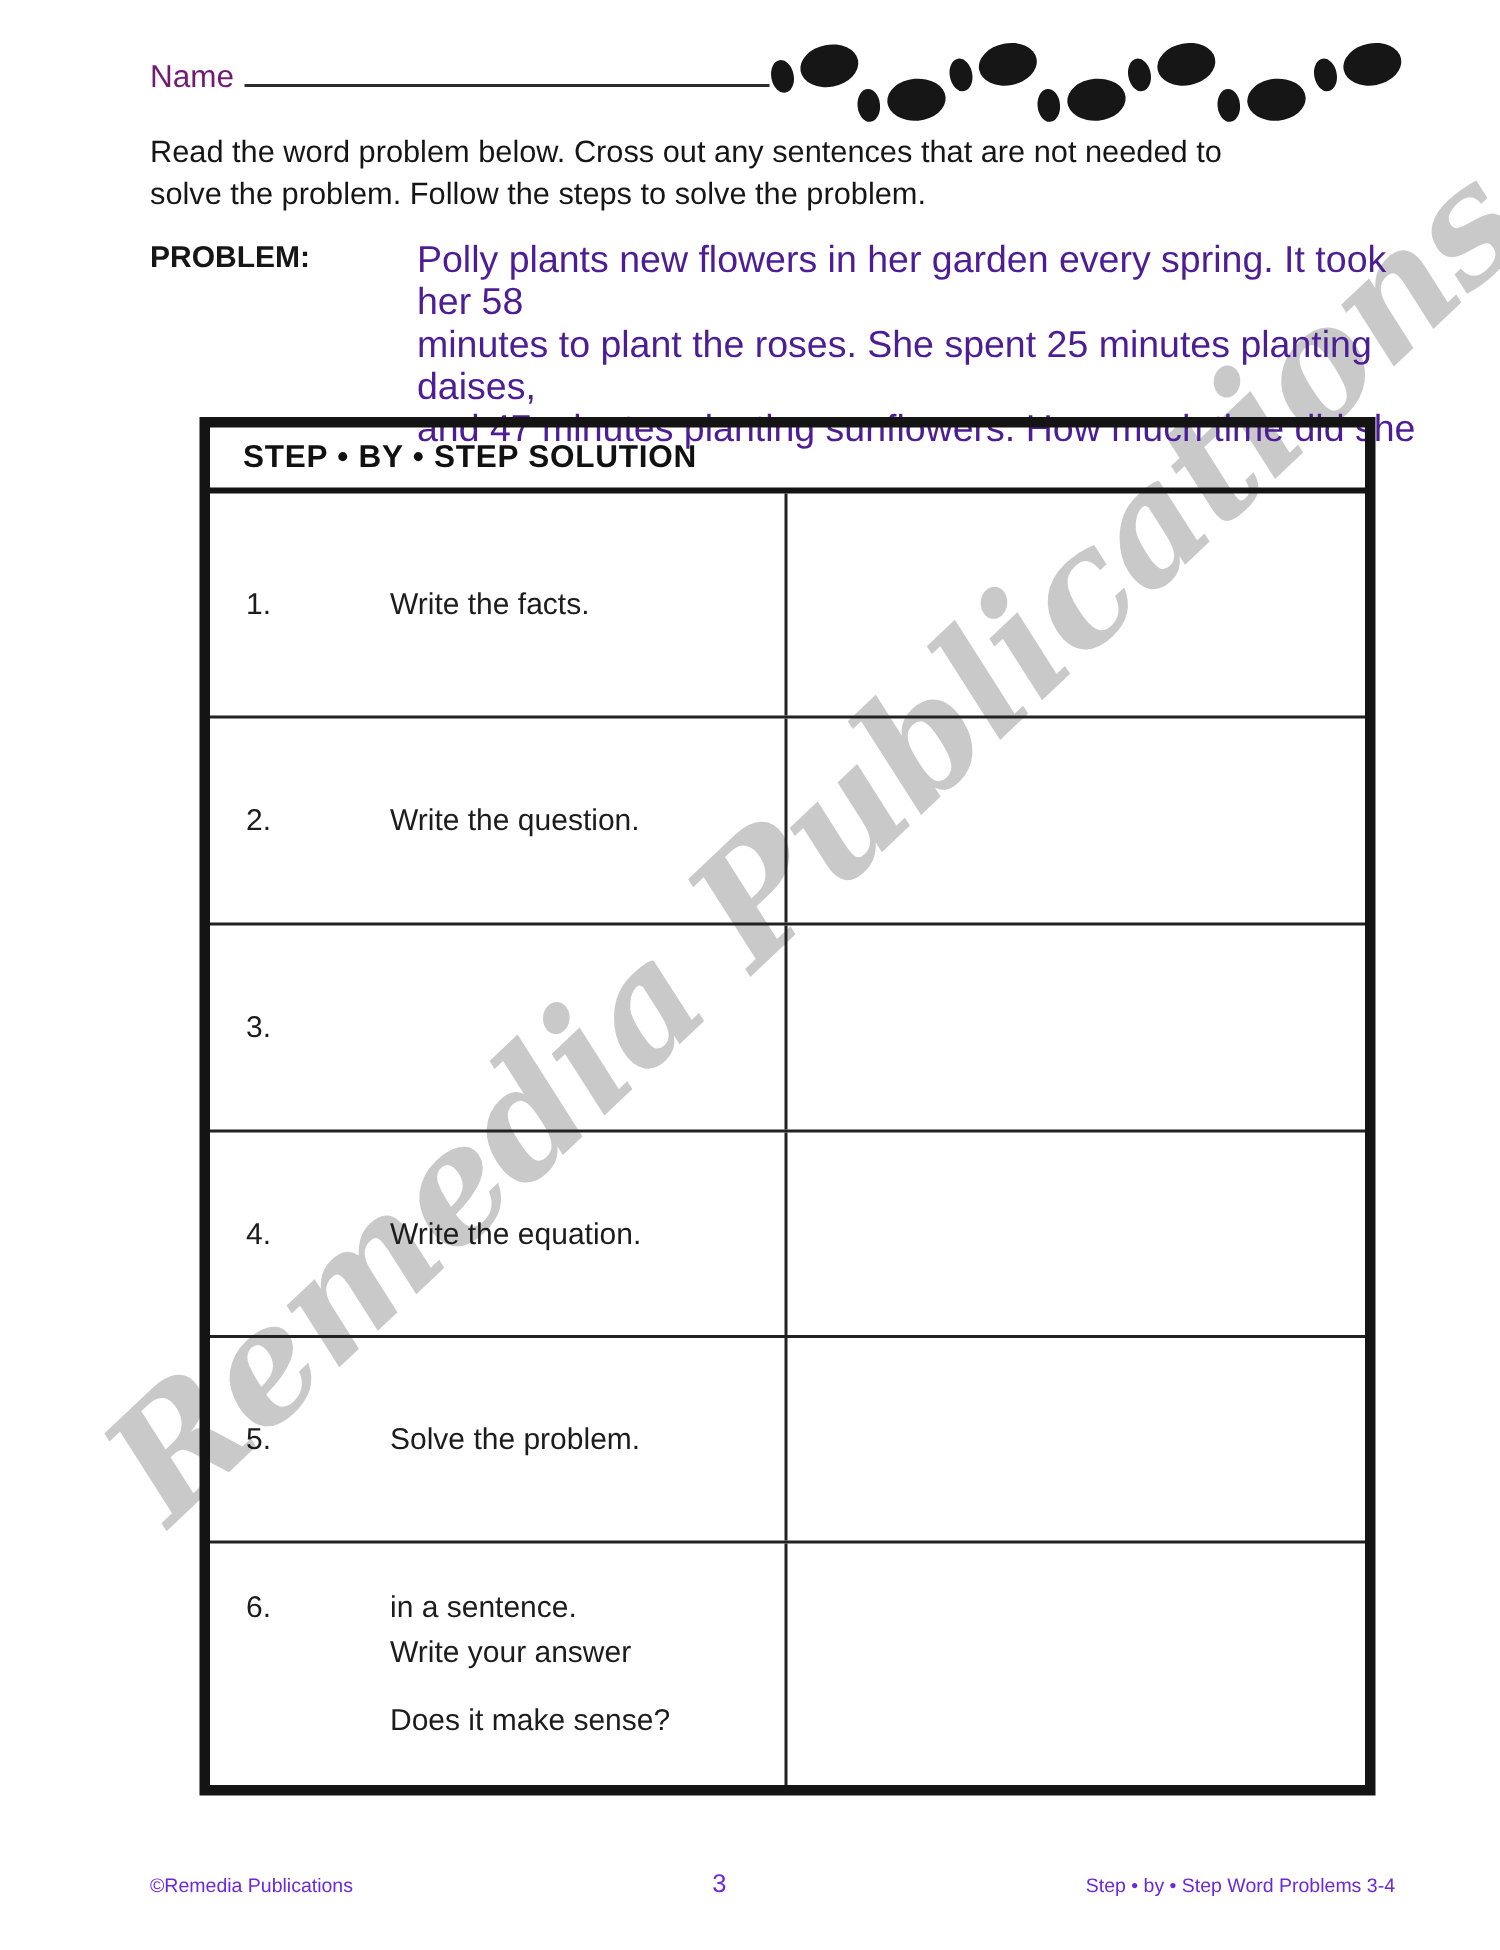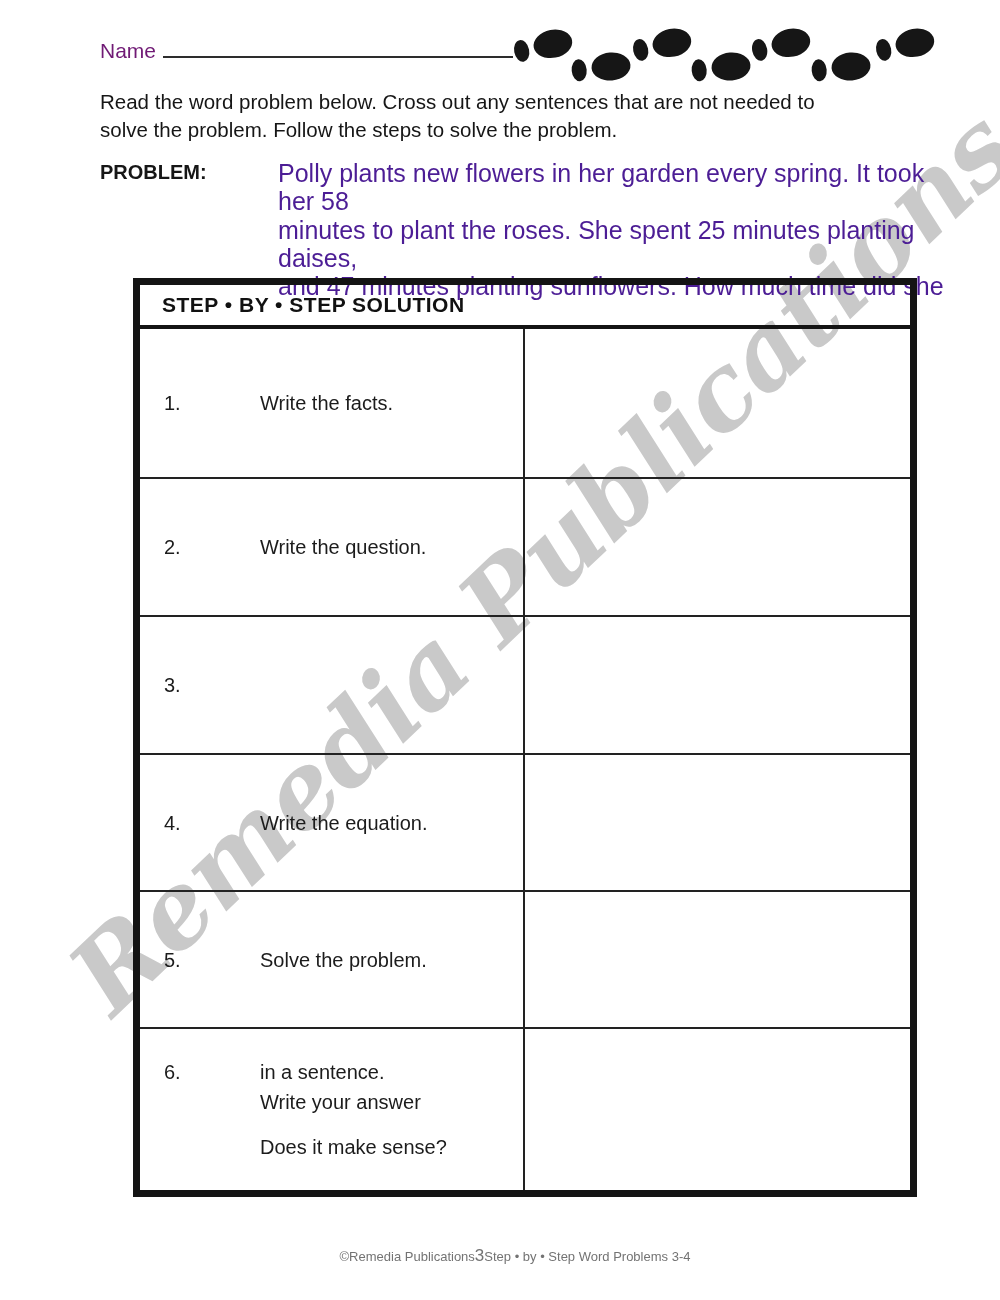--- a/index.html
+++ b/index.html
@@ -152,24 +152,24 @@
   .sense-line { margin-top: 15px; }
 
   
   .footer {
     position: absolute;
     left: 100px;
     right: 70px;
     top: 1246px;
     z-index: 2;
     display: flex;
-    justify-content: center;
+    justify-content: space-between;
     align-items: baseline;
     font-size: 13px;
-    color: #737373;
+    color: #6d28d9;
   }
   .page-num { font-size: 17px; }
 </style>
 </head>
 <body>
 
 <div class="page">
 
   <div class="watermark">Remedia Publications</div>
 

